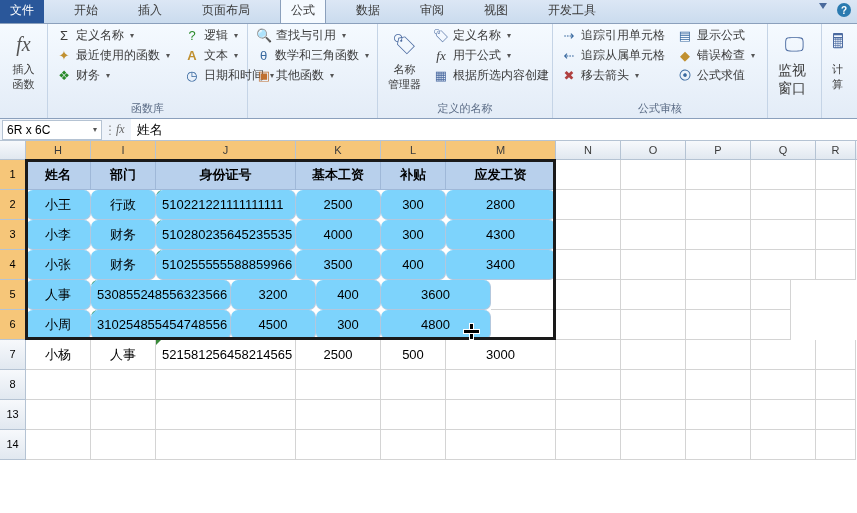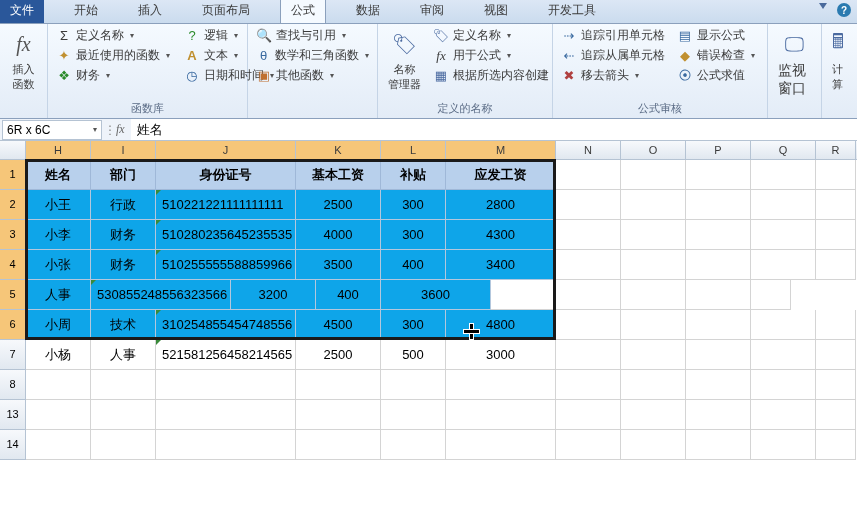--- a/index.html
+++ b/index.html
@@ -39,21 +39,21 @@
   .w-h{width:65px}.w-i{width:65px}.w-j{width:140px}.w-k{width:85px}.w-l{width:65px}.w-m{width:110px}
   .w-n{width:65px}.w-o{width:65px}.w-p{width:65px}.w-q{width:65px}.w-r{width:40px}
 
   
   .grid { position:relative; }
   .row { display:flex; height:30px; }
   .rh { width:26px; border-right:1px solid #b5c3d3; border-bottom:1px solid #b5c3d3; background:linear-gradient(#f7f9fc,#e1e8f0); text-align:center; font-size:11px; line-height:29px; }
   .rh.sel { background:#f6c679; }
   .cell { border-right:1px solid #d4d4d4; border-bottom:1px solid #d4d4d4; font-size:13px; padding:0 6px; display:flex; align-items:center; overflow:hidden; white-space:nowrap; }
   .cell.hdr { background:#b8d0ec; font-weight:bold; justify-content:center; border-color:#9fb8d8; }
-  .cell.data { background:#0ea5e9; border-color:#b3c7dd; }
+  .cell.data { background:#7dd3fc; border-color:#b3c7dd;border-radius:7px; }
   .cell.plain { background:#fff; }
   .cell.c { justify-content:center; }
   .ctick { position:relative; }
   .ctick::before { content:""; position:absolute; left:0; top:0; width:0;height:0;border-top:5px solid #3a8a3a;border-right:5px solid transparent;}
 
   
   .selbox { position:absolute; pointer-events:none; border:3px solid #1a1a1a; }
   
   .cursor-plus { position:absolute; width:16px; height:16px; pointer-events:none; }
   .cursor-plus::before, .cursor-plus::after { content:""; position:absolute; background:#000; }
@@ -323,21 +323,20 @@
     <div class="cell data c w-m">3600</div>
     <div class="cell plain w-n"></div>
       <div class="cell plain w-o"></div>
       <div class="cell plain w-p"></div>
       <div class="cell plain w-q"></div>
       <div class="cell plain w-r"></div>
   </div>
   <div class="row">
     <div class="rh sel">6</div>
     <div class="cell data c w-h">小周</div>
-    <div class="cell data c w-i">技术</div>
     <div class="cell data w-j ctick">310254855454748556</div>
     <div class="cell data c w-k">4500</div>
     <div class="cell data c w-l">300</div>
     <div class="cell data c w-m">4800</div>
     <div class="cell plain w-n"></div>
       <div class="cell plain w-o"></div>
       <div class="cell plain w-p"></div>
       <div class="cell plain w-q"></div>
       <div class="cell plain w-r"></div>
   </div>

